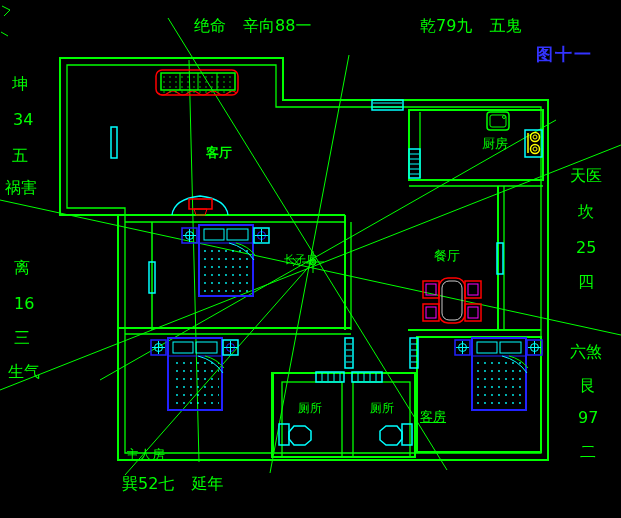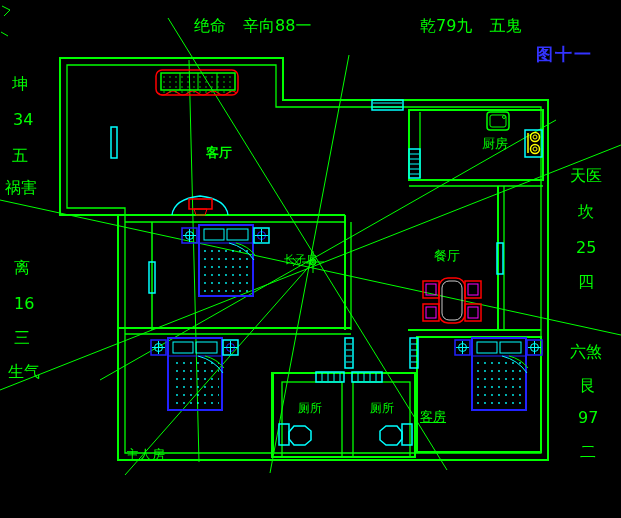--- a/index.html
+++ b/index.html
@@ -272,20 +272,21 @@
   <div class="lbl" style="left:570px;top:168px;">天医</div>
   <div class="lbl" style="left:578px;top:204px;">坎</div>
   <div class="lbl" style="left:576px;top:240px;">25</div>
   <div class="lbl" style="left:578px;top:274px;">四</div>
 
   <div class="lbl" style="left:570px;top:344px;text-align:right;">六煞</div>
   <div class="lbl" style="left:580px;top:378px;">艮</div>
   <div class="lbl" style="left:578px;top:410px;">97</div>
   <div class="lbl" style="left:580px;top:444px;">二</div>
 
+  <div class="lbl sp" style="left:122px;top:476px;">巽52七 延年</div>
 
   <div class="room" style="left:206px;top:146px;font-weight:bold;">客厅</div>
   <div class="room" style="left:446px;top:137px;margin-left:36px;">厨房</div>
   <div class="room" style="left:426px;top:249px;margin-left:8px;">餐厅</div>
   <div class="room" style="left:284px;top:254px;font-size:11px;">长子房</div>
   <div class="room" style="left:126px;top:418px;margin-top:30px;">主人房</div>
   <div class="room" style="left:298px;top:402px;font-size:12px;">厕所</div>
   <div class="room" style="left:370px;top:402px;font-size:12px;">厕所</div>
   <div class="room" style="left:420px;top:410px;text-decoration:underline;">客房</div>
 </div>

